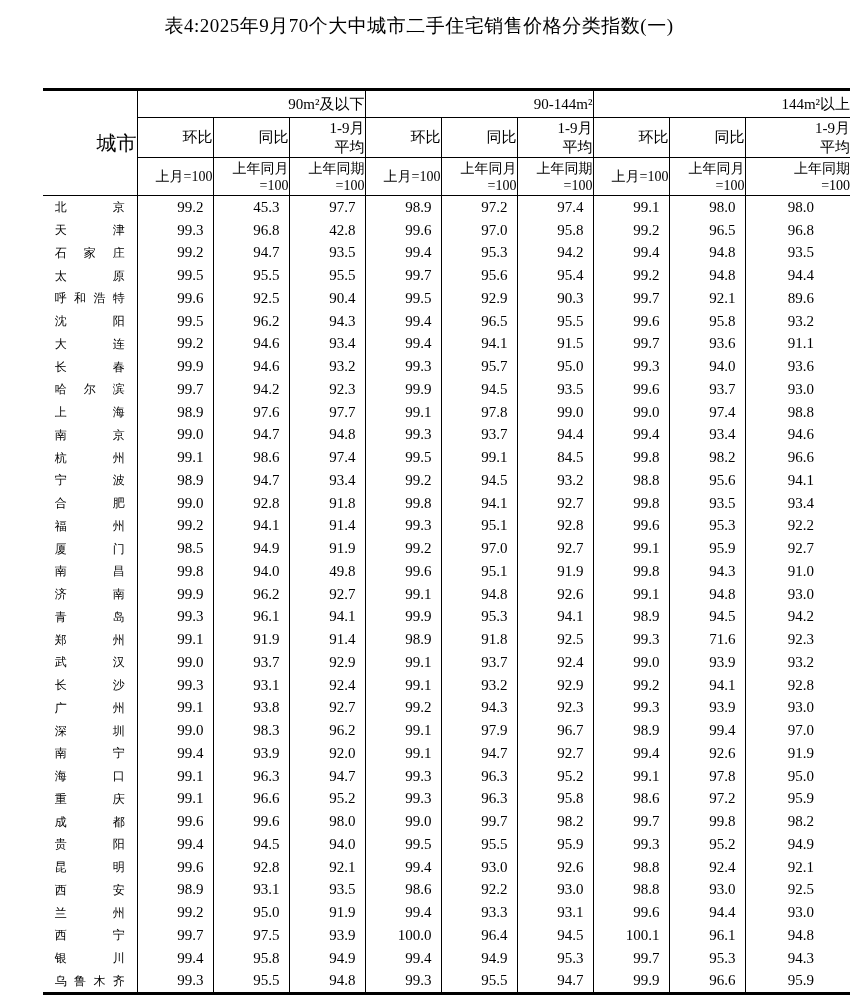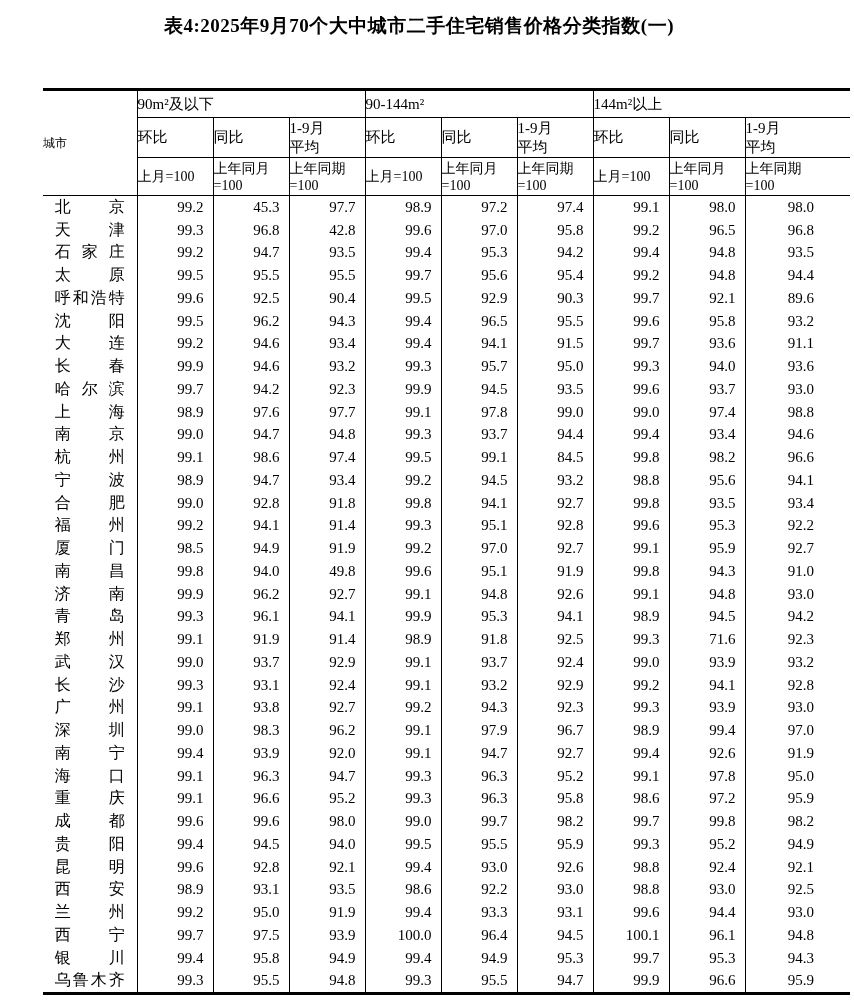--- a/index.html
+++ b/index.html
@@ -2,41 +2,41 @@
 <html><head>
 <meta charset="utf-8">
 <style>
   html,body{margin:0;padding:0;background:#ffffff;}
   .page{
     position:relative;width:854px;height:1005px;background:#ffffff;overflow:hidden;
     font-family:"Liberation Serif","DejaVu Serif",serif;color:#000000;
   }
   .title{
     margin:14px 16px 0 0;text-align:center;
-    font-size:19px;font-weight:bold;line-height:24px;letter-spacing:0.5px;
+    font-size:19px;font-weight:normal;line-height:24px;letter-spacing:0.5px;
   }
   table.idx{
     margin:50px 0 0 43px;width:807px;table-layout:fixed;
     border-collapse:collapse;
     border-top:3px solid #000;border-bottom:3px solid #000;
   }
   col.c-city{width:94px;}
   col.c-val{width:76px;}
   col.c-last{width:105px;}
   .idx th,.idx td{padding:0;border-right:1px solid #000;font-weight:normal;}
   .idx tr > *:last-child{border-right:none;}
-  .idx thead th{border-bottom:1px solid #000;text-align:left;vertical-align:middle;}
-  .city-h{font-size:12px;}
+  .idx thead th{border-bottom:1px solid #000;text-align:right;vertical-align:middle;}
+  .city-h{font-size:20px;}
   .grp{height:26px;font-size:15px;}
   .met{height:39px;font-size:15px;line-height:19px;white-space:pre-line;}
   .base{height:37px;font-size:14px;line-height:17px;white-space:pre-line;}
   .idx tbody td{height:22.75px;font-size:15px;vertical-align:middle;}
   td.city{text-align:center;}
   .city-name{
-    display:inline-block;width:70px;font-size:16px;
+    display:inline-block;width:70px;font-size:12px;
     text-align:justify;text-align-last:justify;font-family:Liberation Mono, monospace;
   }
   td.val{text-align:right;padding-right:9px;}
   td.val.last{padding-right:36px;}
 </style>
 </head>
 <body>
 
 <div class="page">
   <div class="title">表4:2025年9月70个大中城市二手住宅销售价格分类指数(一)</div>

